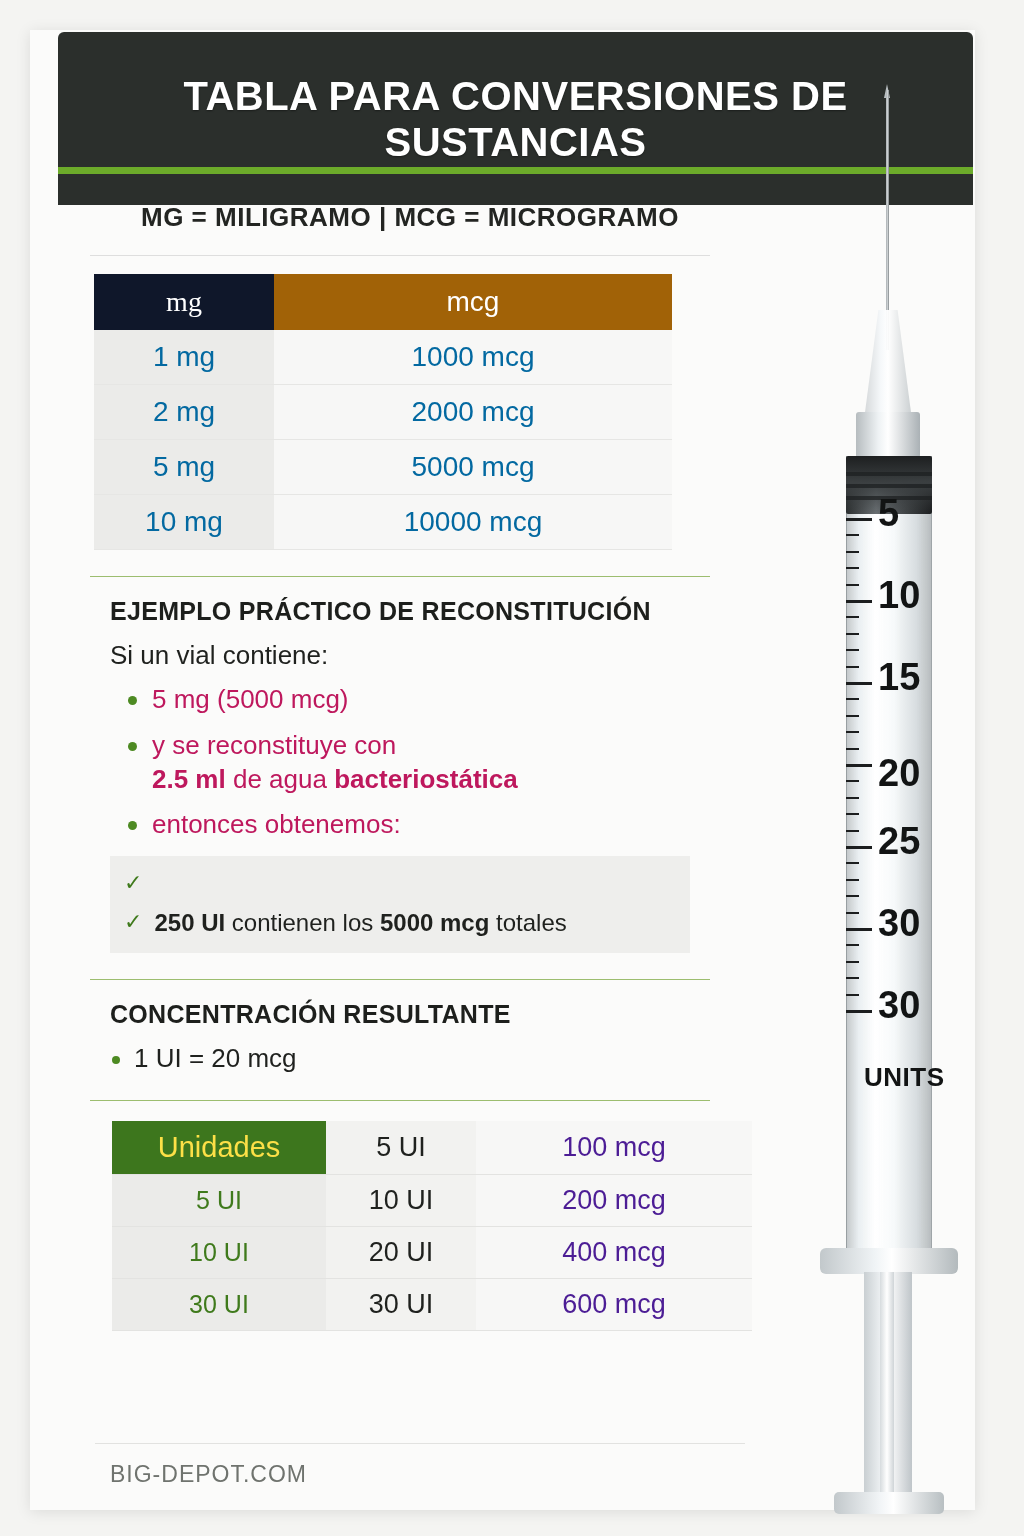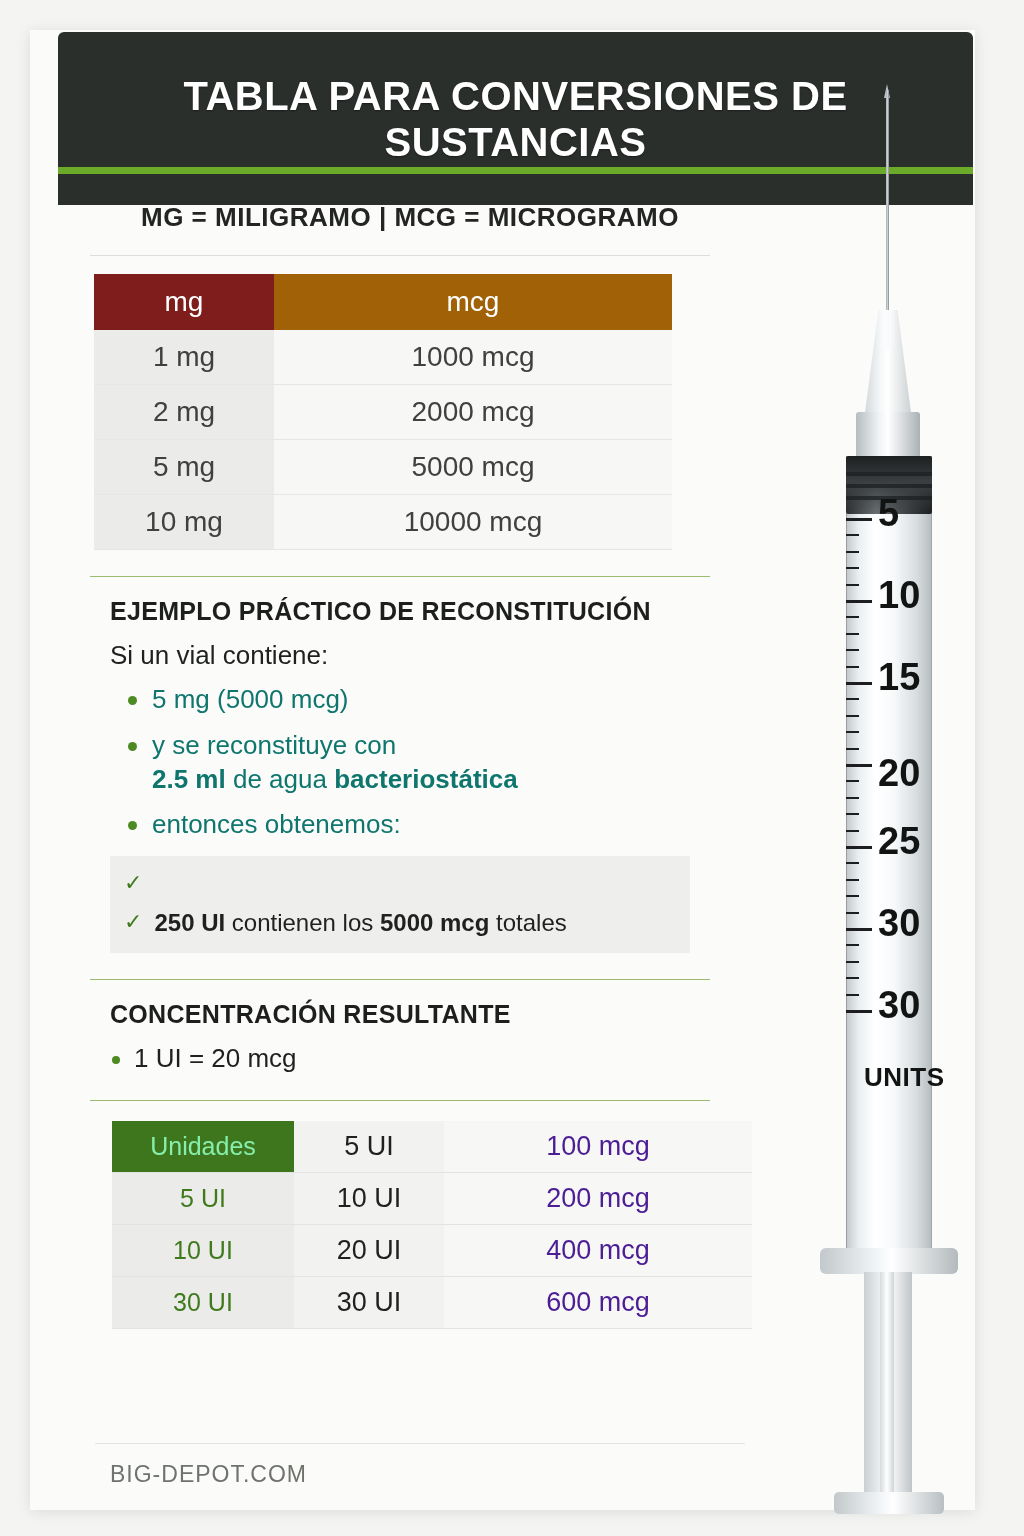--- a/index.html
+++ b/index.html
@@ -82,25 +82,25 @@
     margin: 0 0 0 4px;
     table-layout: fixed;
   }
   table.conv th {
     font-size: 28px;
     font-weight: normal;
     color: #fff;
     padding: 12px 0;
     text-align: center;
   }
-  table.conv th.c1 { background: #7f1d1d; width: 180px; }
+  table.conv th.c1 { background: #0f172a; width: 180px; font-family: Liberation Serif, serif; }
   table.conv th.c2 { background: #a16207; }
   table.conv td {
     font-size: 28px;
-    color: #404040;
+    color: #0369a1;
     padding: 11px 0;
     text-align: center;
     border-bottom: 1px solid #e6e6e4;
   }
   table.conv td.k { background: #ebebe9; width: 180px; }
   table.conv td.v { background: #f7f7f6; }
 
   h2.section {
     font-size: 25px;
     font-weight: bold;
@@ -114,21 +114,21 @@
     font-size: 26px;
     color: #1f211e;
     margin: 0 0 12px 20px;
   }
   ul.bullets {
     list-style: none;
     margin: 0 0 10px 0; padding: 0 0 0 36px;
   }
   ul.bullets li {
     font-size: 26px;
-    color: #0f766e;
+    color: #be185d;
     margin: 0 0 12px 0;
     position: relative;
     padding-left: 26px;
     line-height: 1.3;
   }
   ul.bullets li::before {
     content: "";
     position: absolute;
     left: 2px; top: 13px;
     width: 9px; height: 9px;
@@ -179,23 +179,23 @@
     margin: 10px 0 0 22px;
   }
   table.dose td {
     font-size: 27px;
     padding: 10px 0;
     text-align: center;
     border-bottom: 1px solid #e3e3e1;
   }
   table.dose td.h {
     background: #3d761d;
-    color: #86efac;
-    width: 182px;
-    font-size: 25px;
+    color: #fde047;
+    width: 214px;
+    font-size: 29px;
   }
   table.dose td.u {
     background: #ebebe9;
     color: #3f7a1c;
     width: 182px;
     font-size: 25px;
   }
   table.dose td.m { background: #f2f2f0; color: #1f211e; width: 150px; }
   table.dose td.r { background: #f7f7f6; color: #4c1d95; }
 

